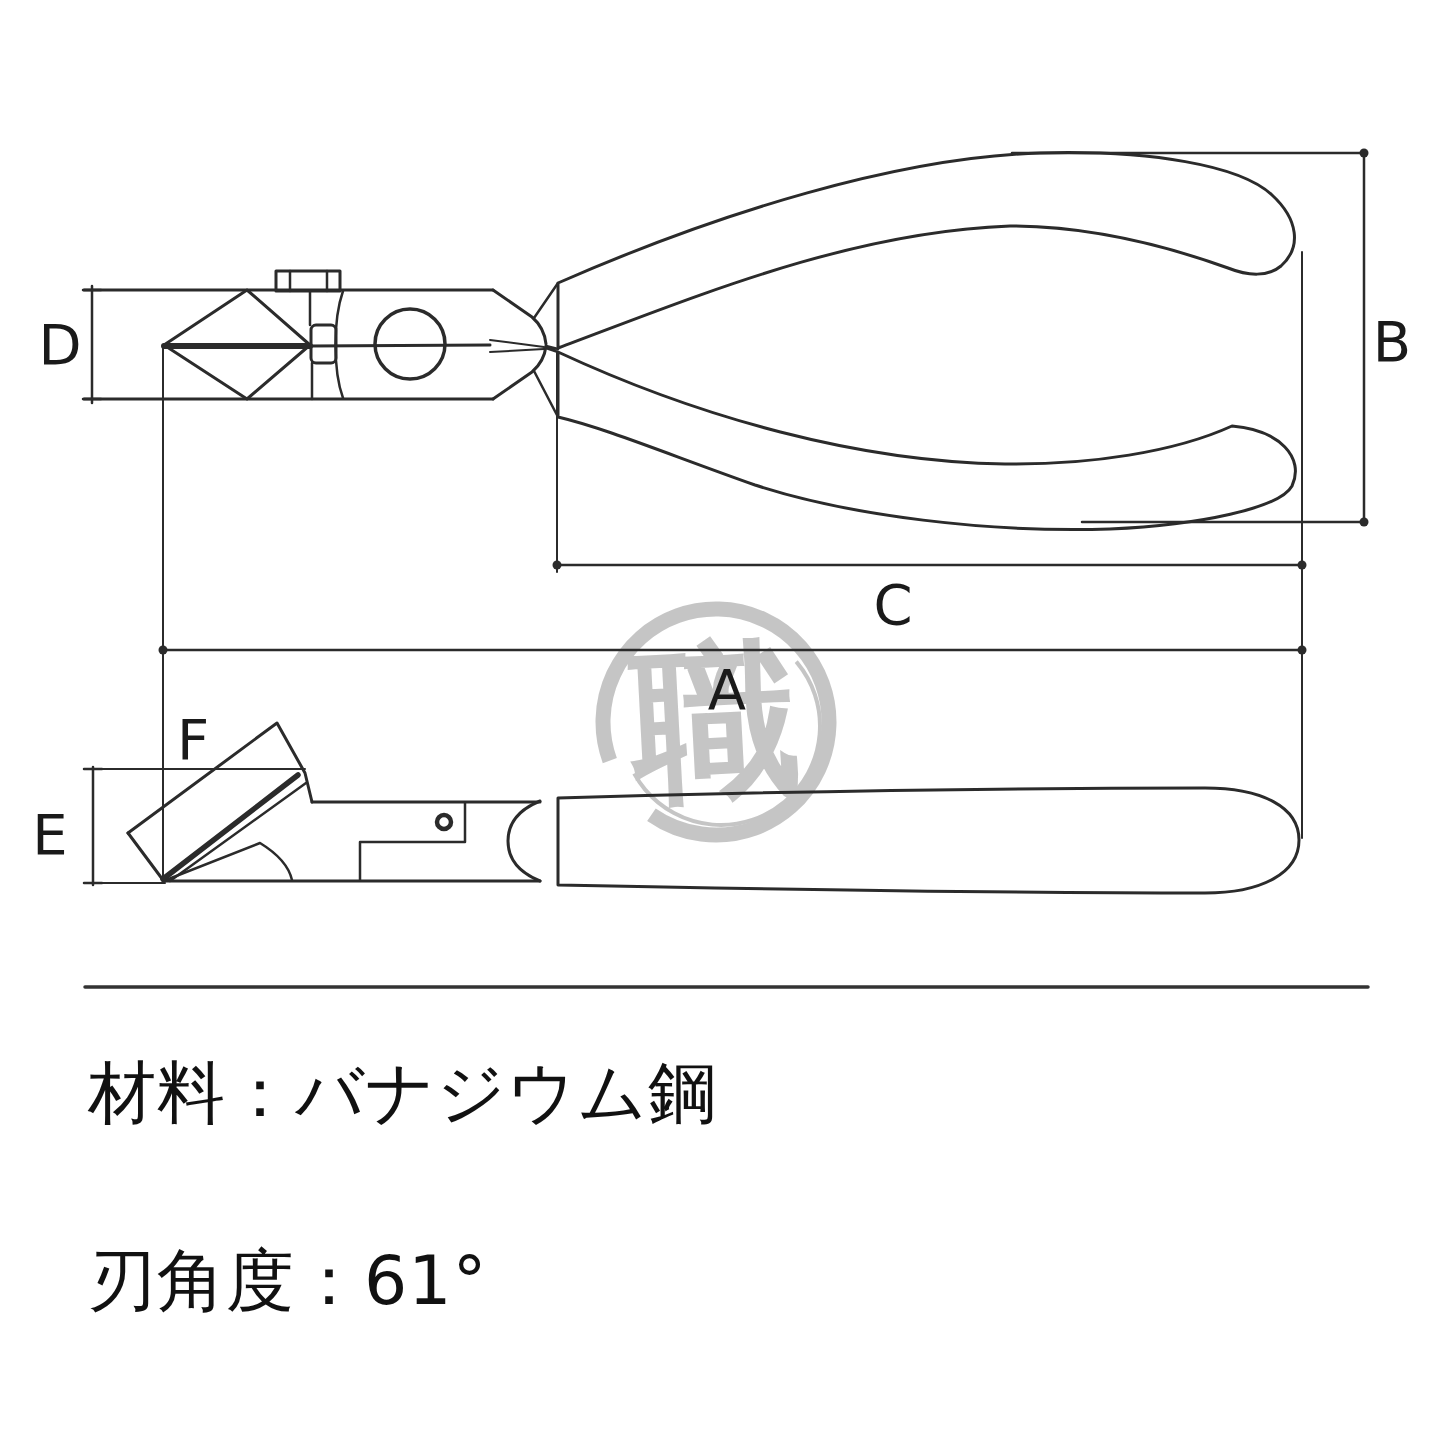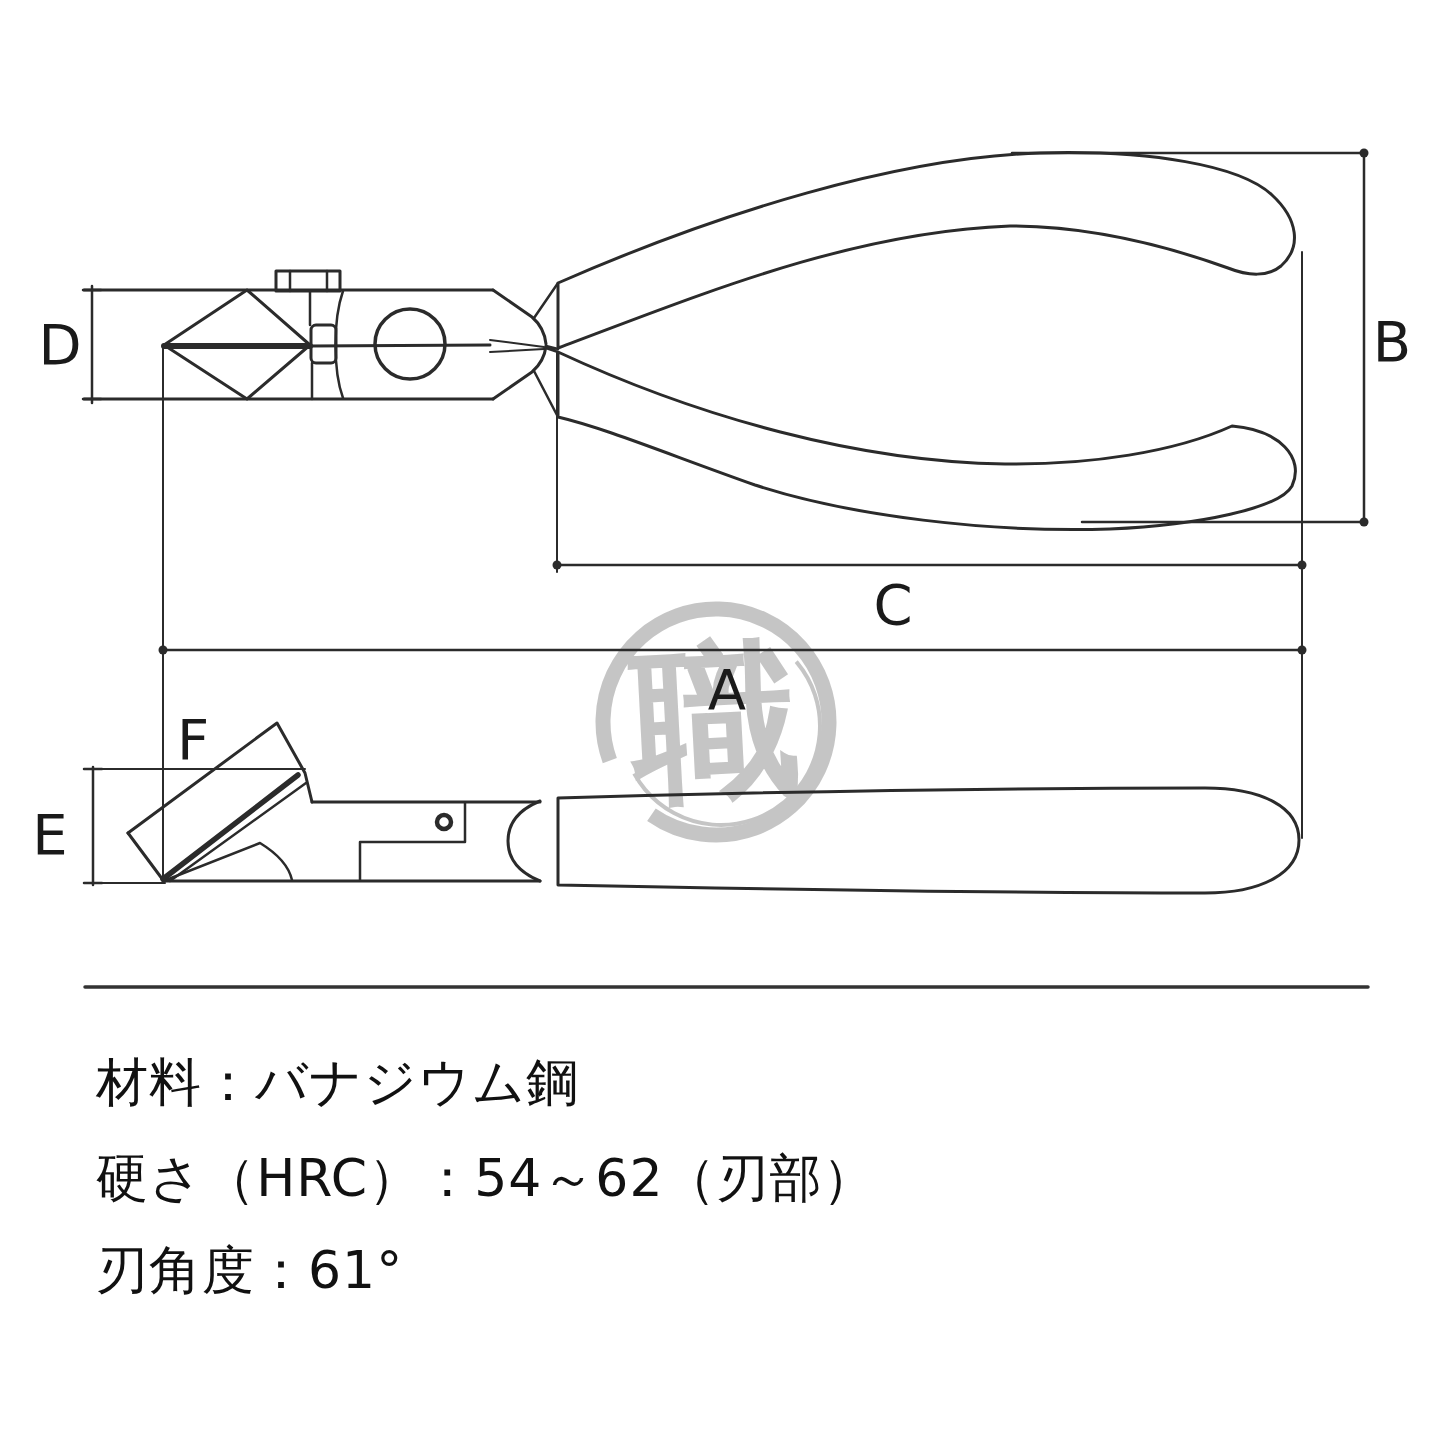--- a/index.html
+++ b/index.html
@@ -7,26 +7,25 @@
     position:relative;
     width:1445px;height:1445px;
     background:#ffffff;
     overflow:hidden;
     font-family:"DejaVu Sans","Liberation Sans",sans-serif;
   }
   .drawing-svg{position:absolute;left:0;top:0;}
   .spec-line{
     position:absolute;
     left:88px;
-    font-size:52px;
+    font-size:68px;
     color:#111111;
     letter-spacing:1px;
     white-space:nowrap;
     font-family:"DejaVu Sans","Liberation Sans",sans-serif;
-    margin-left:8px;
   }
   .spec-material{top:1048px;}
   .spec-hardness{top:1144px;}
   .spec-angle{top:1236px;}
 </style>
 </head>
 <body>
 
 <div class="stage">
 
@@ -134,16 +133,15 @@
       <text x="893" y="624" text-anchor="middle">C</text>
       <text x="60" y="364" text-anchor="middle">D</text>
       <text x="50" y="854" text-anchor="middle">E</text>
       <text x="193" y="759" text-anchor="middle">F</text>
     </g>
 
     <path d="M 85 987 H 1368" stroke="#333333" stroke-width="3.5" stroke-linecap="round"></path>
   </svg>
 
   <div class="spec-line spec-material">材料：バナジウム鋼</div>
-  <div class="spec-line spec-hardness">硬さ（HRC）：54～62（刃部）</div>
   <div class="spec-line spec-angle">刃角度：61°</div>
 
 </div>
 
 </body></html>

